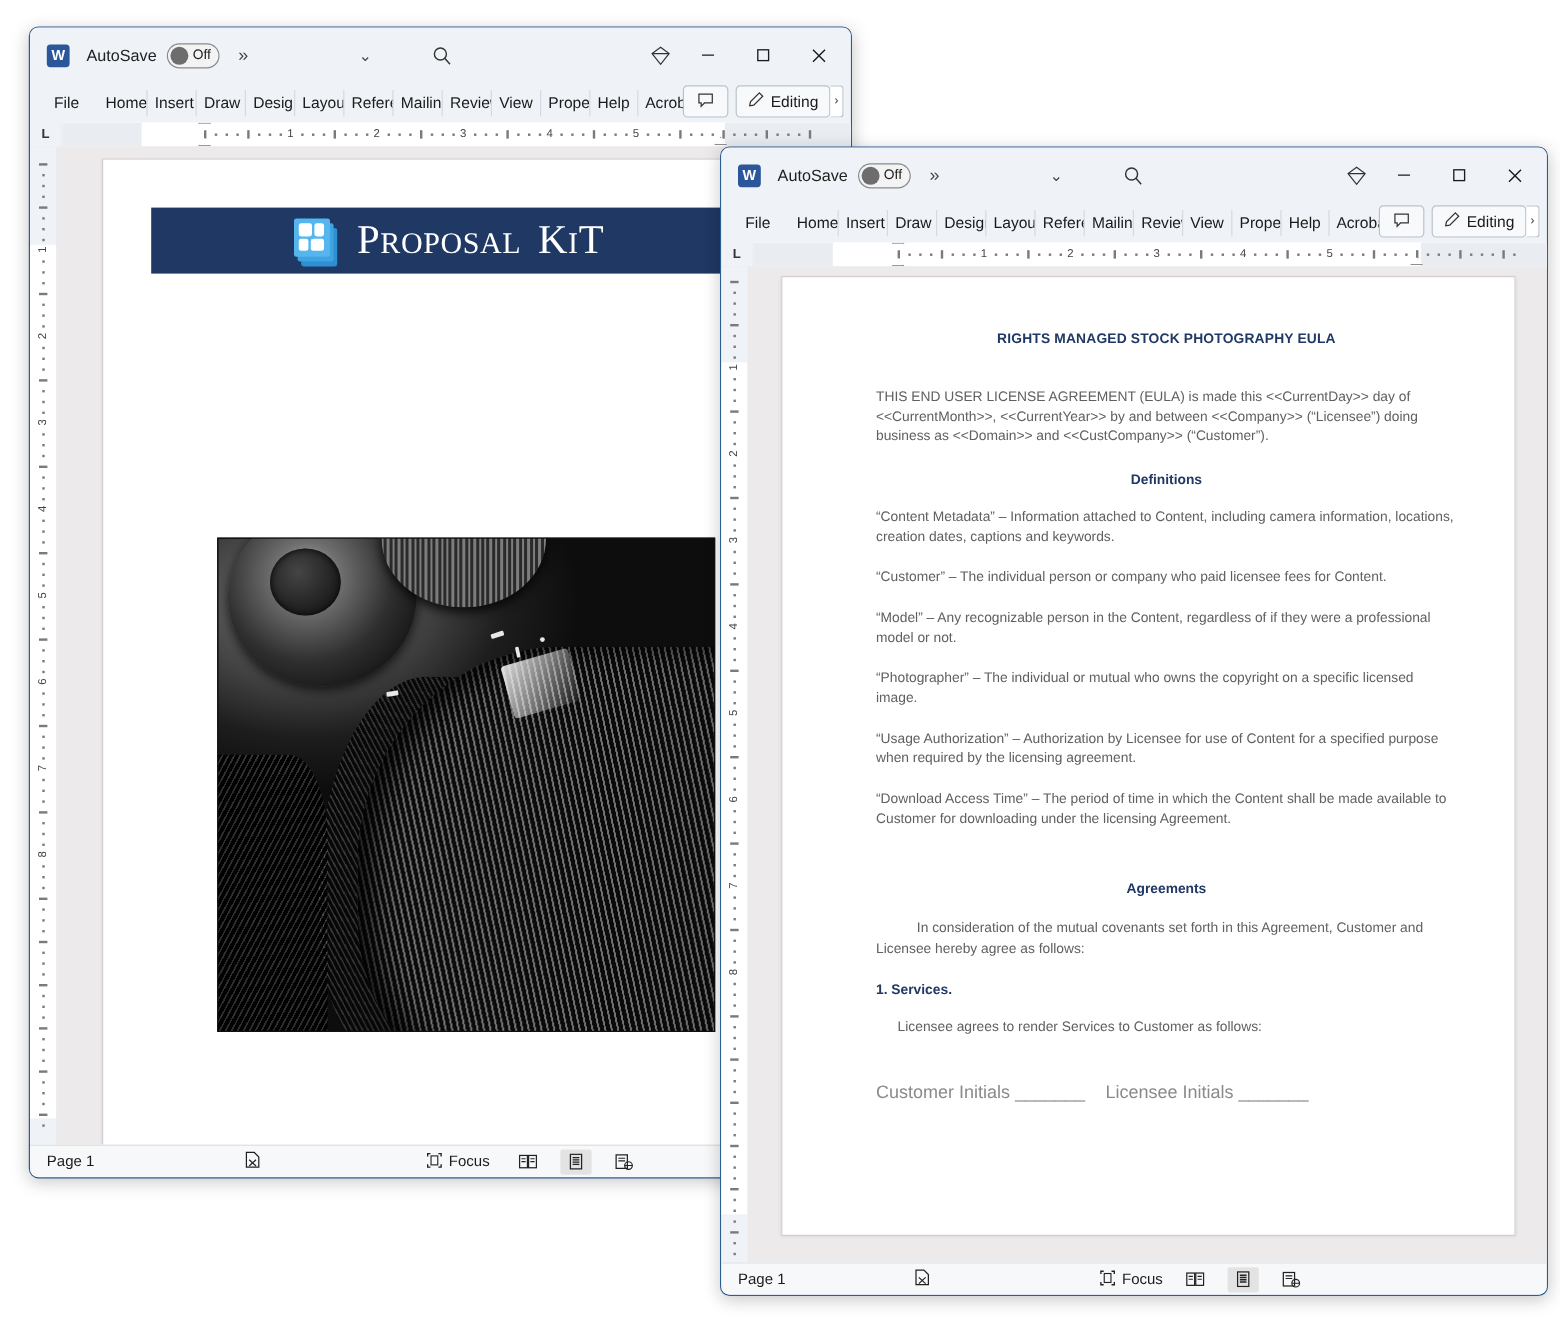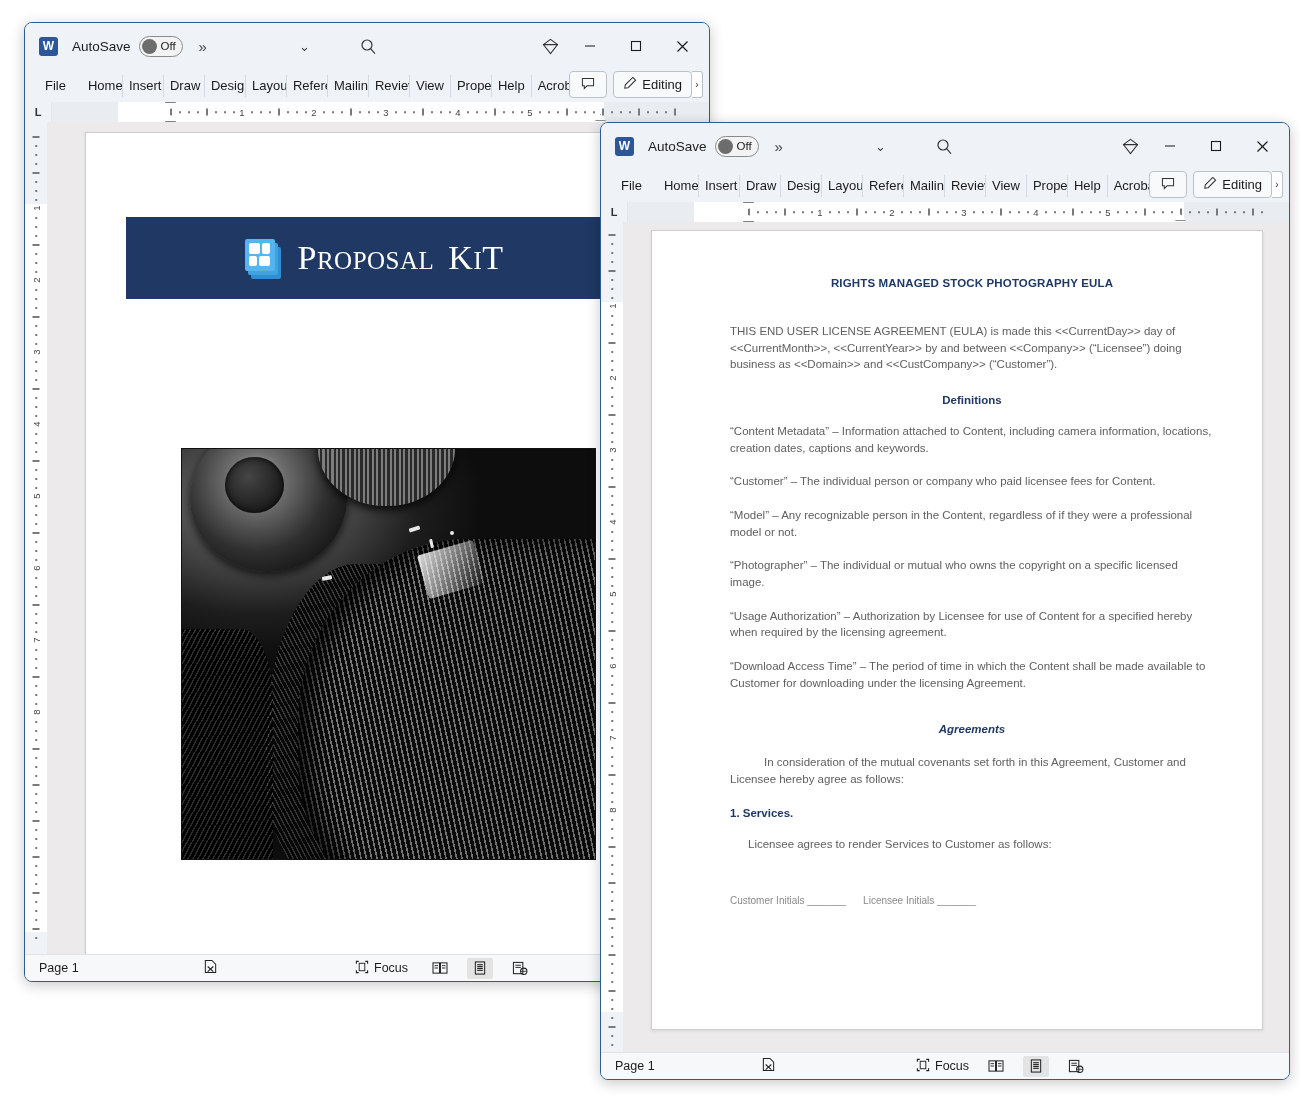--- a/index.html
+++ b/index.html
@@ -246,21 +246,21 @@
   .d2 { position:absolute; left:0; right:0; }
   .d2-title {
     text-align:center; font-size:11.5px; font-weight:bold;
     color:#1f3864; letter-spacing:0.15px;
   }
   .d2-h { text-align:center; font-size:11.5px; font-weight:bold; color:#1f3864; }
   .d2-p { font-size:11.5px; color:#606060; line-height:1.45; }
   .d2-p.indent { text-indent: 34px; }
   .d2-num { font-size:11.5px; font-weight:bold; color:#1f3864; }
   .d2-sub { font-size:11.5px; color:#606060; text-indent: 18px; }
-  .d2-initials { font-size:10px; color:#8a8a8a; }
+  .d2-initials { font-size:15px; color:#8a8a8a; }
 </style>
 </head>
 <body>
 
 <div class="stage">
 
   <div class="win" id="win-back" style="left:24px; top:22px; width:686px; height:960px;">
     <div class="win-inner">
 
       <div class="titlebar">
@@ -501,21 +501,21 @@
             <div class="vtick mid" style="top: 770px;"></div>
             <div class="vtick dot" style="top: 779px;"></div>
             <div class="vtick dot" style="top: 788px;"></div>
             <div class="vtick dot" style="top: 797px;"></div>
             <div class="vtick mid" style="top: 806px;"></div>
             <div class="vtick dot" style="top: 815px;"></div>
           </div>
         <div class="canvas">
           <div class="page" style="left:38px; top:10px; width:545px; height:880px;">
 
-            <div class="pk-banner" style="position:absolute; left:40px; top:40px; width:497px; height:82px;margin-top:44px;">
+            <div class="pk-banner" style="position:absolute; left:40px; top:40px; width:497px; height:55px;">
               <div class="pk-logo" style="width:42px;height:42px;">
                 <div class="sq" style="left:6px;top:10px;width:30px;height:32px;background:#2f8fd4;"></div>
                 <div class="sq" style="left:3px;top:6px;width:30px;height:32px;background:#3fa3e0;"></div>
                 <div class="sq" style="left:0px;top:2px;width:30px;height:32px;background:#55b6ef;"></div>
                 <div class="sq" style="left:4px;top:6px;width:11px;height:11px;background:#fff;"></div>
                 <div class="sq" style="left:17px;top:6px;width:8px;height:11px;background:#fff;"></div>
                 <div class="sq" style="left:4px;top:19px;width:8px;height:10px;background:#fff;"></div>
                 <div class="sq" style="left:14px;top:19px;width:11px;height:10px;background:#fff;"></div>
               </div>
               <div class="pk-word" style="font-size:34px;">
@@ -847,24 +847,24 @@
               <div class="d2-title">RIGHTS MANAGED STOCK PHOTOGRAPHY EULA</div>
 
               <div class="d2-p" style="margin-top:34px;">THIS END USER LICENSE AGREEMENT (EULA) is made this &lt;&lt;CurrentDay&gt;&gt; day of &lt;&lt;CurrentMonth&gt;&gt;, &lt;&lt;CurrentYear&gt;&gt; by and between &lt;&lt;Company&gt;&gt; (“Licensee”) doing business as &lt;&lt;Domain&gt;&gt; and &lt;&lt;CustCompany&gt;&gt; (“Customer”).</div>
 
               <div class="d2-h" style="margin-top:21px;">Definitions</div>
 
               <div class="d2-p" style="margin-top:17px;">“Content Metadata” – Information attached to Content, including camera information, locations, creation dates, captions and keywords.</div>
               <div class="d2-p" style="margin-top:17px;">“Customer” – The individual person or company who paid licensee fees for Content.</div>
               <div class="d2-p" style="margin-top:17px;">“Model” – Any recognizable person in the Content, regardless of if they were a professional model or not.</div>
               <div class="d2-p" style="margin-top:17px;">“Photographer” – The individual or mutual who owns the copyright on a specific licensed image.</div>
-              <div class="d2-p" style="margin-top:17px;">“Usage Authorization” – Authorization by Licensee for use of Content for a specified hereby when required by the licensing agreement.</div>
+              <div class="d2-p" style="margin-top:17px;">“Usage Authorization” – Authorization by Licensee for use of Content for a specified purpose when required by the licensing agreement.</div>
               <div class="d2-p" style="margin-top:17px;">“Download Access Time” – The period of time in which the Content shall be made available to Customer for downloading under the licensing Agreement.</div>
 
-              <div class="d2-h" style="margin-top:32px;font-style:italic;">Agreements</div>
+              <div class="d2-h" style="margin-top:44px;">Agreements</div>
 
               <div class="d2-p indent" style="margin-top:19px;">In consideration of the mutual covenants set forth in this Agreement, Customer and Licensee hereby agree as follows:</div>
 
               <div class="d2-num" style="margin-top:19px;">1. Services.</div>
 
               <div class="d2-sub" style="margin-top:19px;">Licensee agrees to render Services to Customer as follows:</div>
 
               <div style="margin-top:40px;">
                 <span class="d2-initials">Customer Initials _______</span>
                 <span style="display:inline-block;width:8px;"></span>

